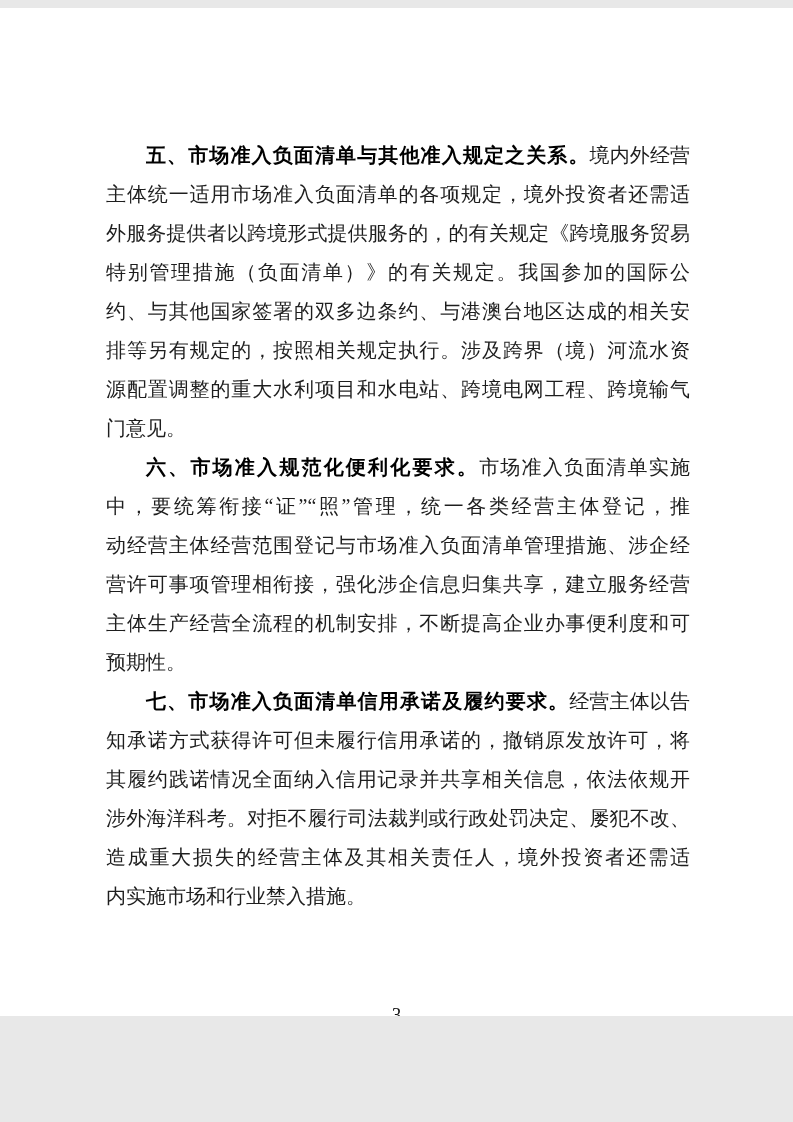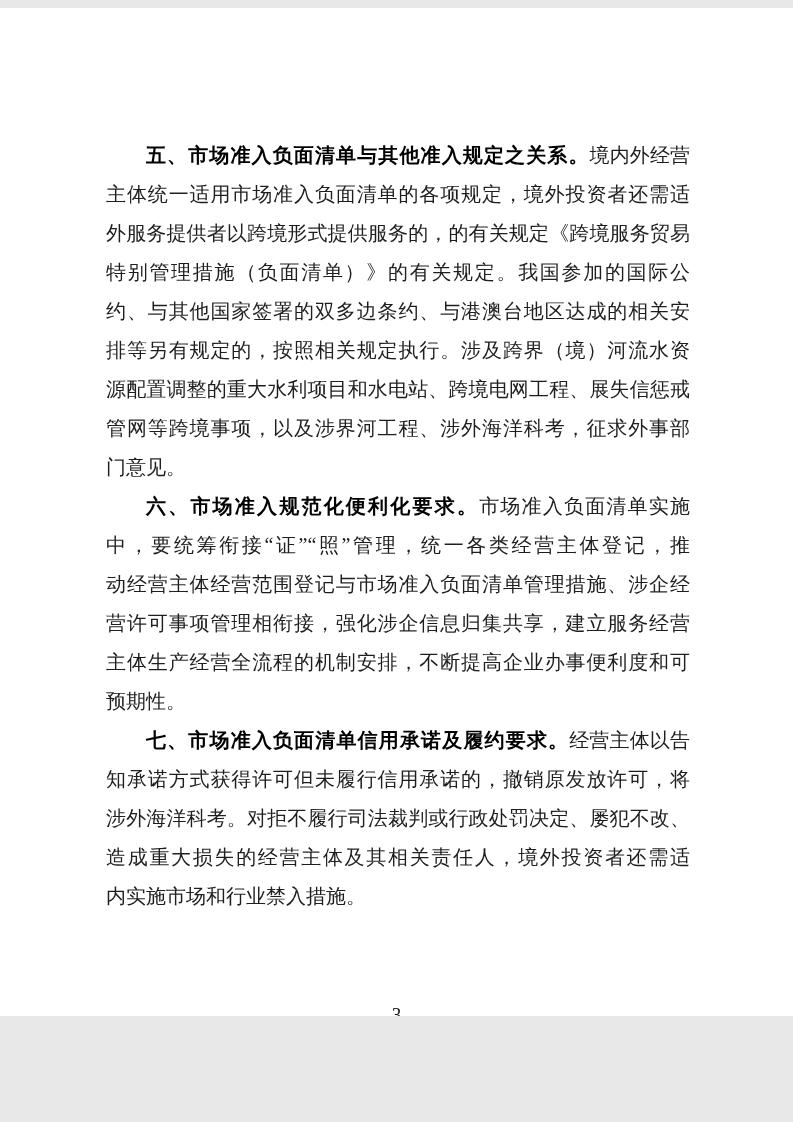--- a/index.html
+++ b/index.html
@@ -60,33 +60,33 @@
 
 <div class="page">
   <div class="content">
 
     <div class="line indent"><span class="heading-text">五、市场准入负面清单与其他准入规定之关系。</span><span>境内外经营</span></div>
     <div class="line">主体统一适用市场准入负面清单的各项规定，境外投资者还需适</div>
     <div class="line">外服务提供者以跨境形式提供服务的，的有关规定《跨境服务贸易</div>
     <div class="line">特别管理措施（负面清单）》的有关规定。我国参加的国际公</div>
     <div class="line">约、与其他国家签署的双多边条约、与港澳台地区达成的相关安</div>
     <div class="line">排等另有规定的，按照相关规定执行。涉及跨界（境）河流水资</div>
-    <div class="line">源配置调整的重大水利项目和水电站、跨境电网工程、展失信惩戒</div>
-    <div class="line">管网等跨境事项，以及涉界河工程、涉外海洋科考，征求外事部</div>
+    <div class="line">源配置调整的重大水利项目和水电站、跨境电网工程、跨境输气</div>
     <div class="line para-end">门意见。</div>
 
     <div class="line indent"><span class="heading-text">六、市场准入规范化便利化要求。</span><span>市场准入负面清单实施</span></div>
     <div class="line">中，要统筹衔接“证”“照”管理，统一各类经营主体登记，推</div>
     <div class="line">动经营主体经营范围登记与市场准入负面清单管理措施、涉企经</div>
     <div class="line">营许可事项管理相衔接，强化涉企信息归集共享，建立服务经营</div>
     <div class="line">主体生产经营全流程的机制安排，不断提高企业办事便利度和可</div>
     <div class="line para-end">预期性。</div>
 
     <div class="line indent"><span class="heading-text">七、市场准入负面清单信用承诺及履约要求。</span><span>经营主体以告</span></div>
     <div class="line">知承诺方式获得许可但未履行信用承诺的，撤销原发放许可，将</div>
+    <div class="line">其履约践诺情况全面纳入信用记录并共享相关信息，依法依规开</div>
     <div class="line">涉外海洋科考。对拒不履行司法裁判或行政处罚决定、屡犯不改、</div>
     <div class="line">造成重大损失的经营主体及其相关责任人，境外投资者还需适</div>
     <div class="line para-end">内实施市场和行业禁入措施。</div>
 
   </div>
 
   <div class="page-number">3</div>
 </div>
 
 </body></html>

